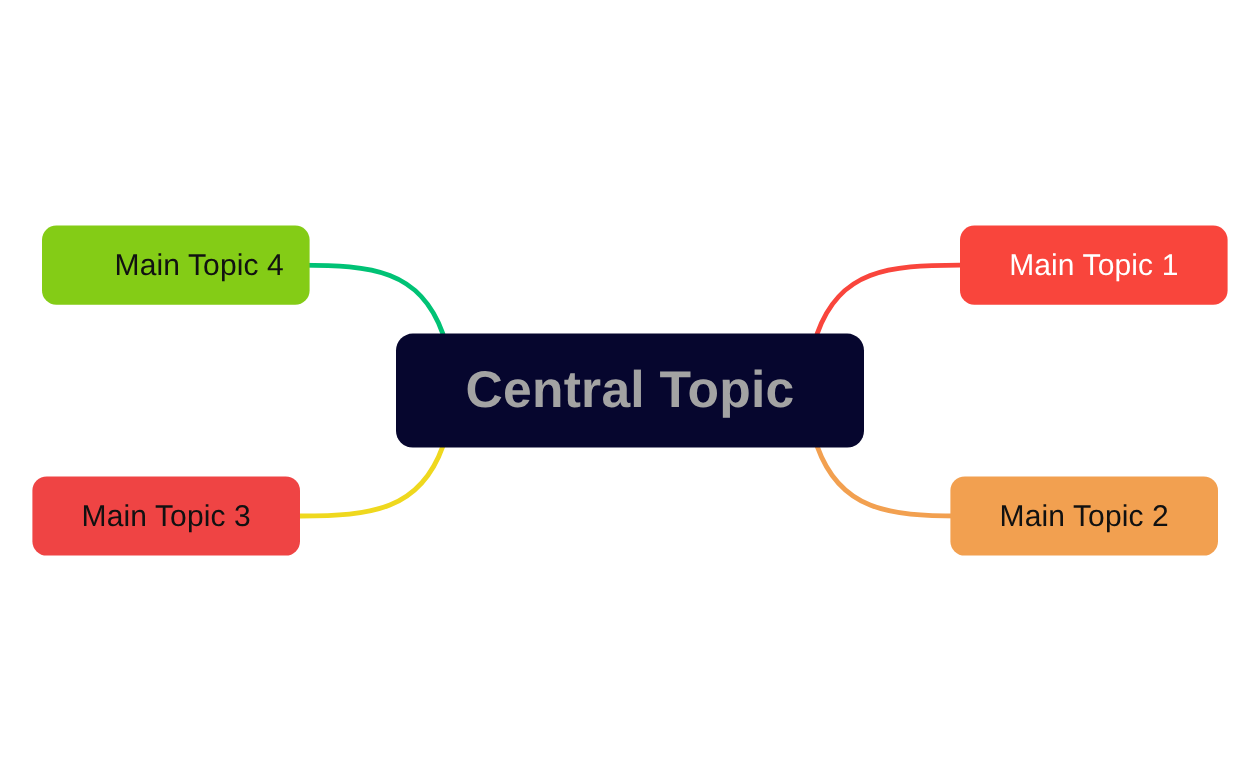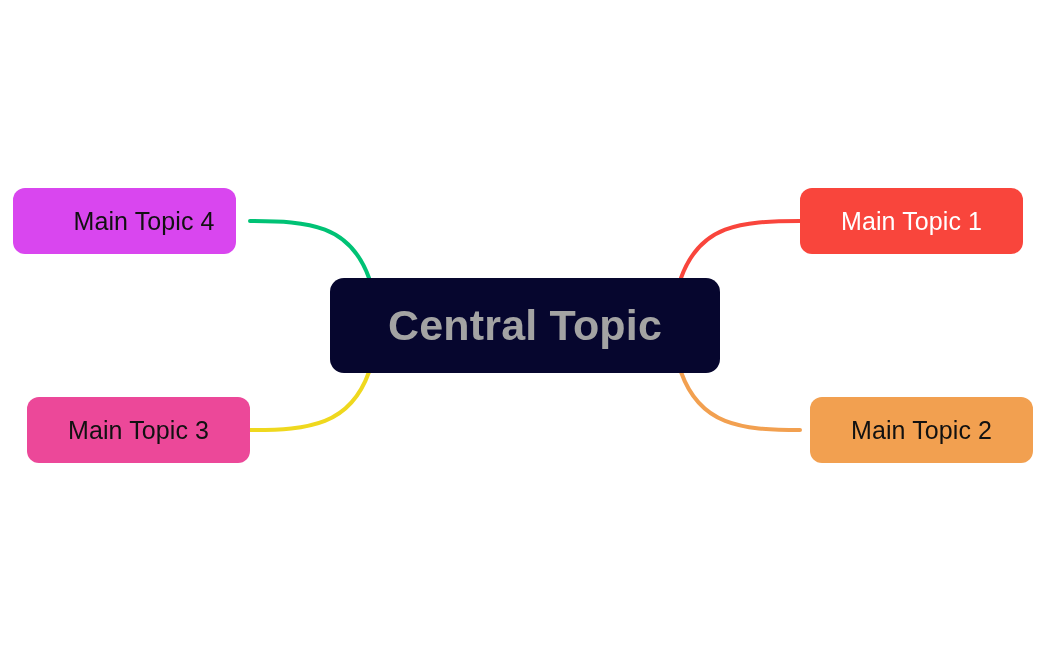--- a/index.html
+++ b/index.html
@@ -65,27 +65,27 @@
   }
   .branch .node-label {
     font-size: 25px;
     font-weight: 500;
     letter-spacing: 0.1px;
   }
 
   #node-topic-1 { left: 800px; top: 188px; background: #F9453C; }
   #node-topic-1 .node-label { color: #ffffff; }
 
-  #node-topic-2 { left: 810px; top: 397px; background: #F2A050; }
+  #node-topic-2 { left: 792px; top: 397px; background: #F2A050; }
   #node-topic-2 .node-label { color: #111111; }
 
-  #node-topic-3 { left: 27px; top: 397px; background: #ec4899; }
+  #node-topic-3 { left: 27px; top: 397px; background: #ef4444; }
   #node-topic-3 .node-label { color: #111111; }
 
-  #node-topic-4 { left: 13px; top: 188px; background: #d946ef; padding-left: 39px; }
+  #node-topic-4 { left: 35px; top: 188px; background: #84cc16; padding-left: 39px; }
   #node-topic-4 .node-label { color: #111111; }
 </style>
 </head>
 <body>
 
 <div id="canvas">
 
   <svg id="connector-layer" viewBox="0 0 1050 650" xmlns="http://www.w3.org/2000/svg">
     <path fill="none" stroke="#00C275" stroke-width="4" stroke-linecap="round" d="M 369 278 C 350 225 310 221 250 221"></path>
     <path fill="none" stroke="#EFD81E" stroke-width="4" stroke-linecap="round" d="M 369 372 C 350 425 310 430 250 430"></path>

